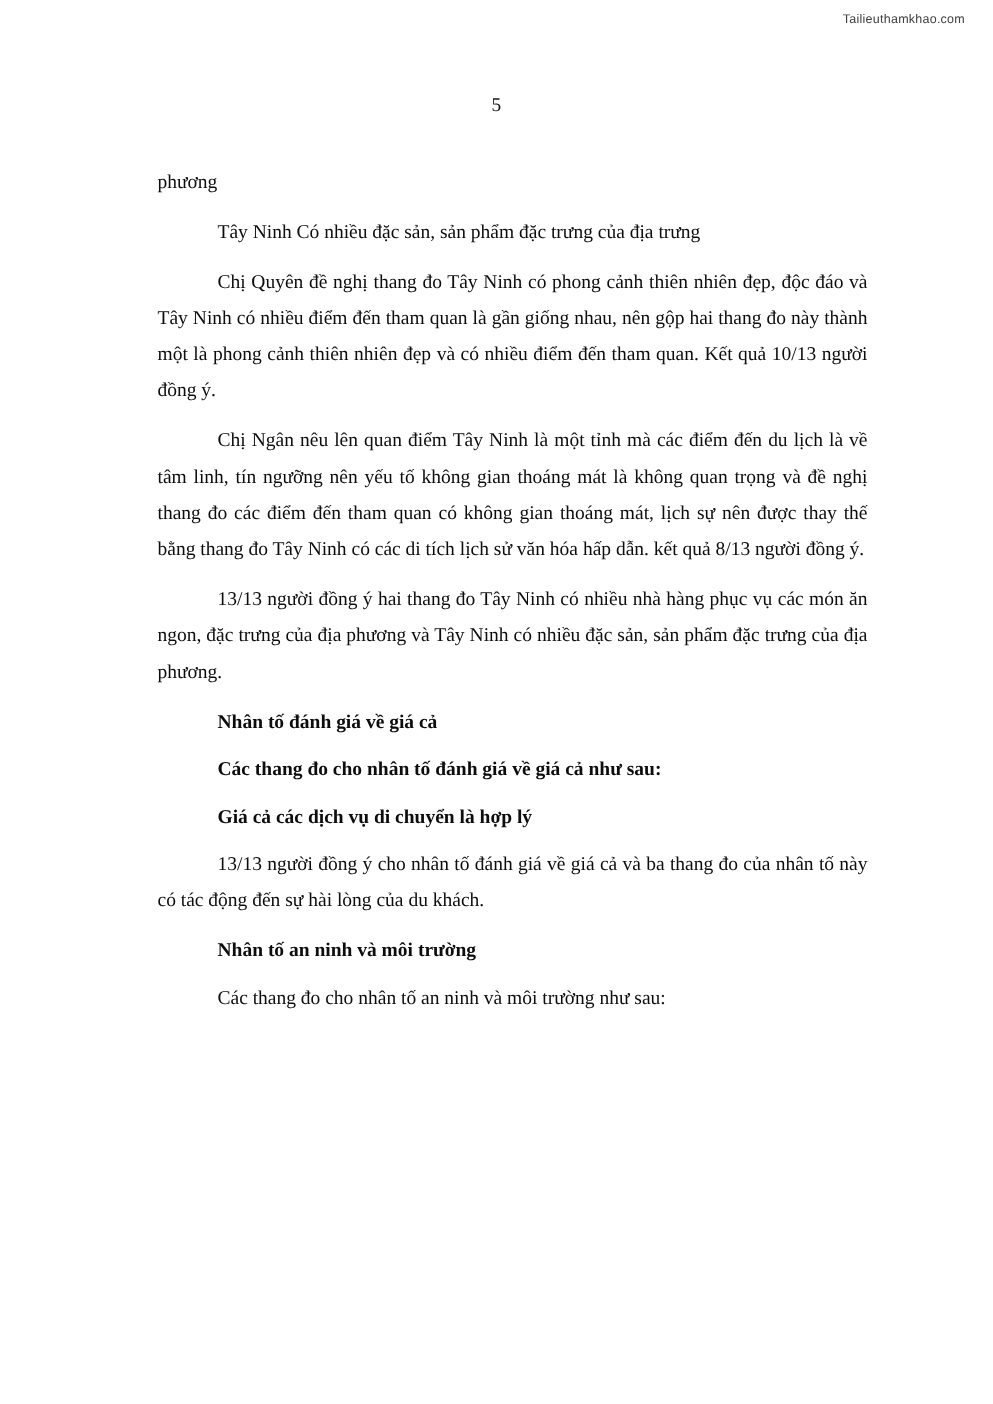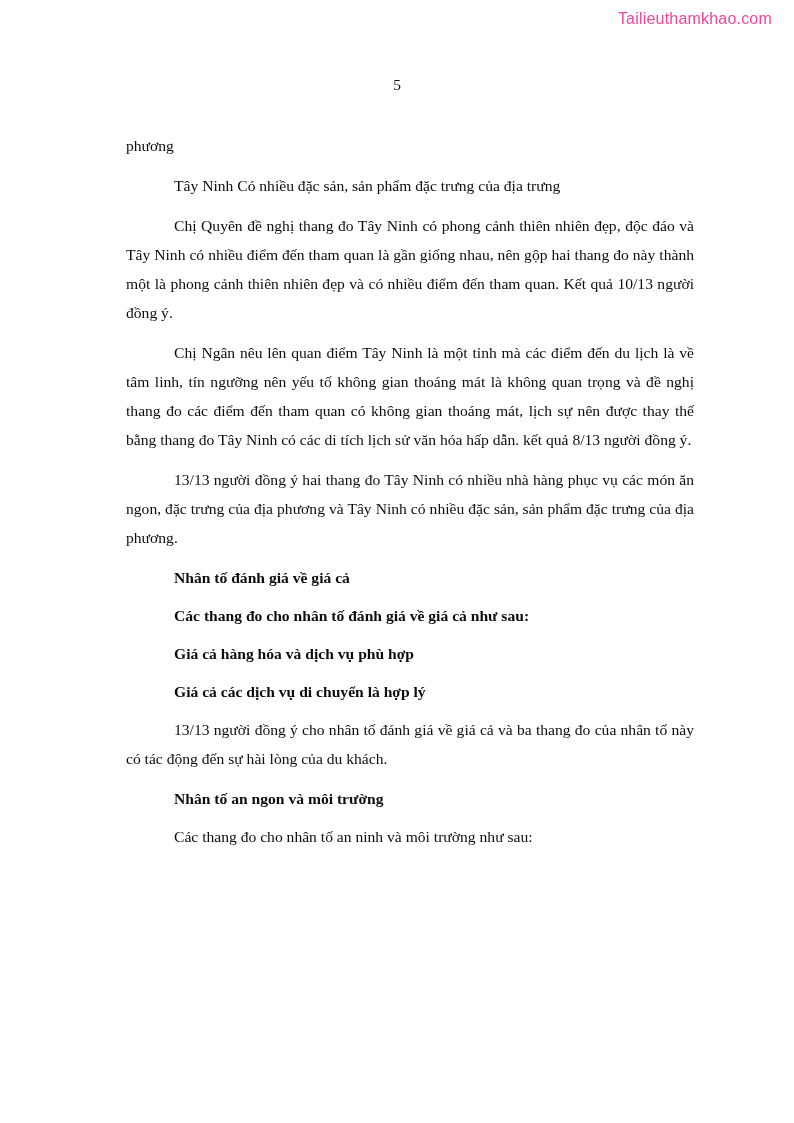--- a/index.html
+++ b/index.html
@@ -20,22 +20,22 @@
     width: 794px;
     height: 1123px;
     box-sizing: border-box;
     background: #ffffff;
   }
   .watermark {
     position: absolute;
     top: 10px;
     right: 22px;
     font-family: "Liberation Sans", sans-serif;
-    font-size: 16px;
-    color: #ec4899;
+    font-size: 10px;
+    color: #404040;
     letter-spacing: 0.2px;
     white-space: nowrap;
   }
   .page-number {
     position: absolute;
     top: 76px;
     left: 0;
     width: 794px;
     text-align: center;
     font-size: 15.5px;
@@ -81,20 +81,19 @@
   <div class="page-number">5</div>
 
   <div class="content">
     <p class="noindent">phương</p>
     <p class="indent">Tây Ninh Có nhiều đặc sản, sản phẩm đặc trưng của địa trưng</p>
     <p class="indent">Chị Quyên đề nghị thang đo Tây Ninh có phong cảnh thiên nhiên đẹp, độc đáo và Tây Ninh có nhiều điểm đến tham quan là gần giống nhau, nên gộp hai thang đo này thành một là phong cảnh thiên nhiên đẹp và có nhiều điểm đến tham quan. Kết quả 10/13 người đồng ý.</p>
     <p class="indent">Chị Ngân nêu lên quan điểm Tây  Ninh là một tỉnh mà các điểm đến du lịch là về tâm linh, tín ngưỡng nên yếu tố không gian thoáng mát là không quan trọng và đề nghị thang đo các điểm đến tham quan có không gian thoáng mát, lịch sự nên được thay thế bằng thang đo Tây Ninh có các di tích lịch sử văn hóa hấp dẫn. kết quả 8/13 người đồng ý.</p>
     <p class="indent">13/13 người đồng ý hai thang đo Tây Ninh có nhiều nhà hàng phục vụ các món ăn ngon, đặc trưng của địa phương và Tây Ninh có nhiều đặc sản, sản phẩm đặc trưng của địa phương.</p>
     <p class="heading">Nhân tố đánh giá về giá cả</p>
     <p class="indent tight">Các thang đo cho nhân tố đánh giá về giá cả như sau:</p>
-    <p class="indent tight">Giá cả hàng hóa và dịch vụ phù hợp</p>
     <p class="indent tight">Giá cả các dịch vụ di chuyển là hợp lý</p>
     <p class="indent">13/13  người đồng ý cho nhân tố đánh giá về giá cả  và ba thang đo của nhân tố này có tác động đến sự hài lòng của du khách.</p>
-    <p class="heading">Nhân tố an ngon và môi trường</p>
+    <p class="heading">Nhân tố an ninh và môi trường</p>
     <p class="indent">Các thang đo cho nhân tố an ninh và môi trường như sau:</p>
   </div>
 
 </div>
 
 </body></html>

